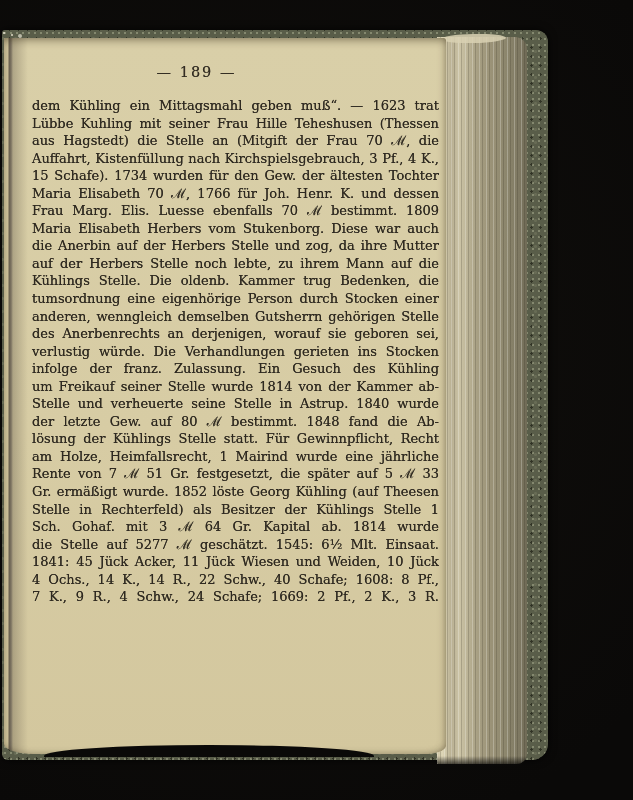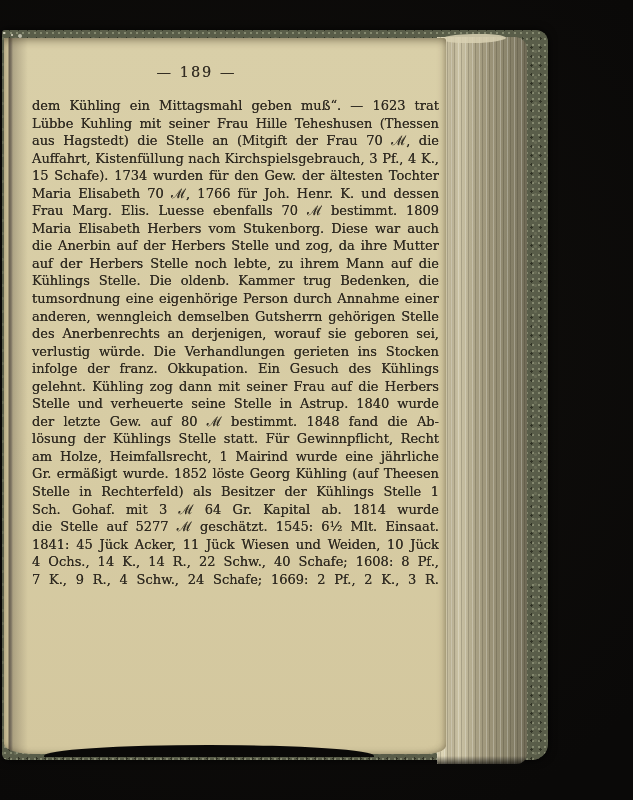--- a/index.html
+++ b/index.html
@@ -153,30 +153,31 @@
         <div class="line">Lübbe Kuhling mit seiner Frau Hille Teheshusen (Thessen</div>
         <div class="line">aus Hagstedt) die Stelle an (Mitgift der Frau 70 ℳ, die</div>
         <div class="line">Auffahrt, Kistenfüllung nach Kirchspielsgebrauch, 3 Pf., 4 K.,</div>
         <div class="line">15 Schafe). 1734 wurden für den Gew. der ältesten Tochter</div>
         <div class="line">Maria Elisabeth 70 ℳ, 1766 für Joh. Henr. K. und dessen</div>
         <div class="line">Frau Marg. Elis. Luesse ebenfalls 70 ℳ bestimmt. 1809</div>
         <div class="line">Maria Elisabeth Herbers vom Stukenborg. Diese war auch</div>
         <div class="line">die Anerbin auf der Herbers Stelle und zog, da ihre Mutter</div>
         <div class="line">auf der Herbers Stelle noch lebte, zu ihrem Mann auf die</div>
         <div class="line">Kühlings Stelle. Die oldenb. Kammer trug Bedenken, die</div>
-        <div class="line">tumsordnung eine eigenhörige Person durch Annahme einer</div>
+        <div class="line">tumsordnung eine eigenhörige Person durch Stocken einer</div>
         <div class="line">anderen, wenngleich demselben Gutsherrn gehörigen Stelle</div>
         <div class="line">des Anerbenrechts an derjenigen, worauf sie geboren sei,</div>
         <div class="line">verlustig würde. Die Verhandlungen gerieten ins Stocken</div>
-        <div class="line">infolge der franz. Okkupation. Ein Gesuch des Kühlings</div>
-        <div class="line">gelehnt. Kühling zog dann mit seiner Frau auf die Herbers</div>
+        <div class="line">infolge der franz. Zulassung. Ein Gesuch des Kühling</div>
+        <div class="line">um Freikauf seiner Stelle wurde 1814 von der Kammer ab-</div>
         <div class="line">Stelle und verheuerte seine Stelle in Astrup. 1840 wurde</div>
         <div class="line">der letzte Gew. auf 80 ℳ bestimmt. 1848 fand die Ab-</div>
         <div class="line">lösung der Kühlings Stelle statt. Für Gewinnpflicht, Recht</div>
         <div class="line">am Holze, Heimfallsrecht, 1 Mairind wurde eine jährliche</div>
+        <div class="line">Rente von 7 ℳ 51 Gr. festgesetzt, die später auf 5 ℳ 33</div>
         <div class="line">Gr. ermäßigt wurde. 1852 löste Georg Kühling (auf Theesen</div>
         <div class="line">Stelle in Rechterfeld) als Besitzer der Kühlings Stelle 1</div>
         <div class="line">Sch. Gohaf. mit 3 ℳ 64 Gr. Kapital ab. 1814 wurde</div>
         <div class="line">die Stelle auf 5277 ℳ geschätzt. 1545: 6½ Mlt. Einsaat.</div>
         <div class="line">1841: 45 Jück Acker, 11 Jück Wiesen und Weiden, 10 Jück</div>
         <div class="line">4 Ochs., 14 K., 14 R., 22 Schw., 40 Schafe; 1608: 8 Pf.,</div>
         <div class="line">7 K., 9 R., 4 Schw., 24 Schafe; 1669: 2 Pf., 2 K., 3 R.</div>
       </div>
 
     <div class="bottom-dip"></div>

